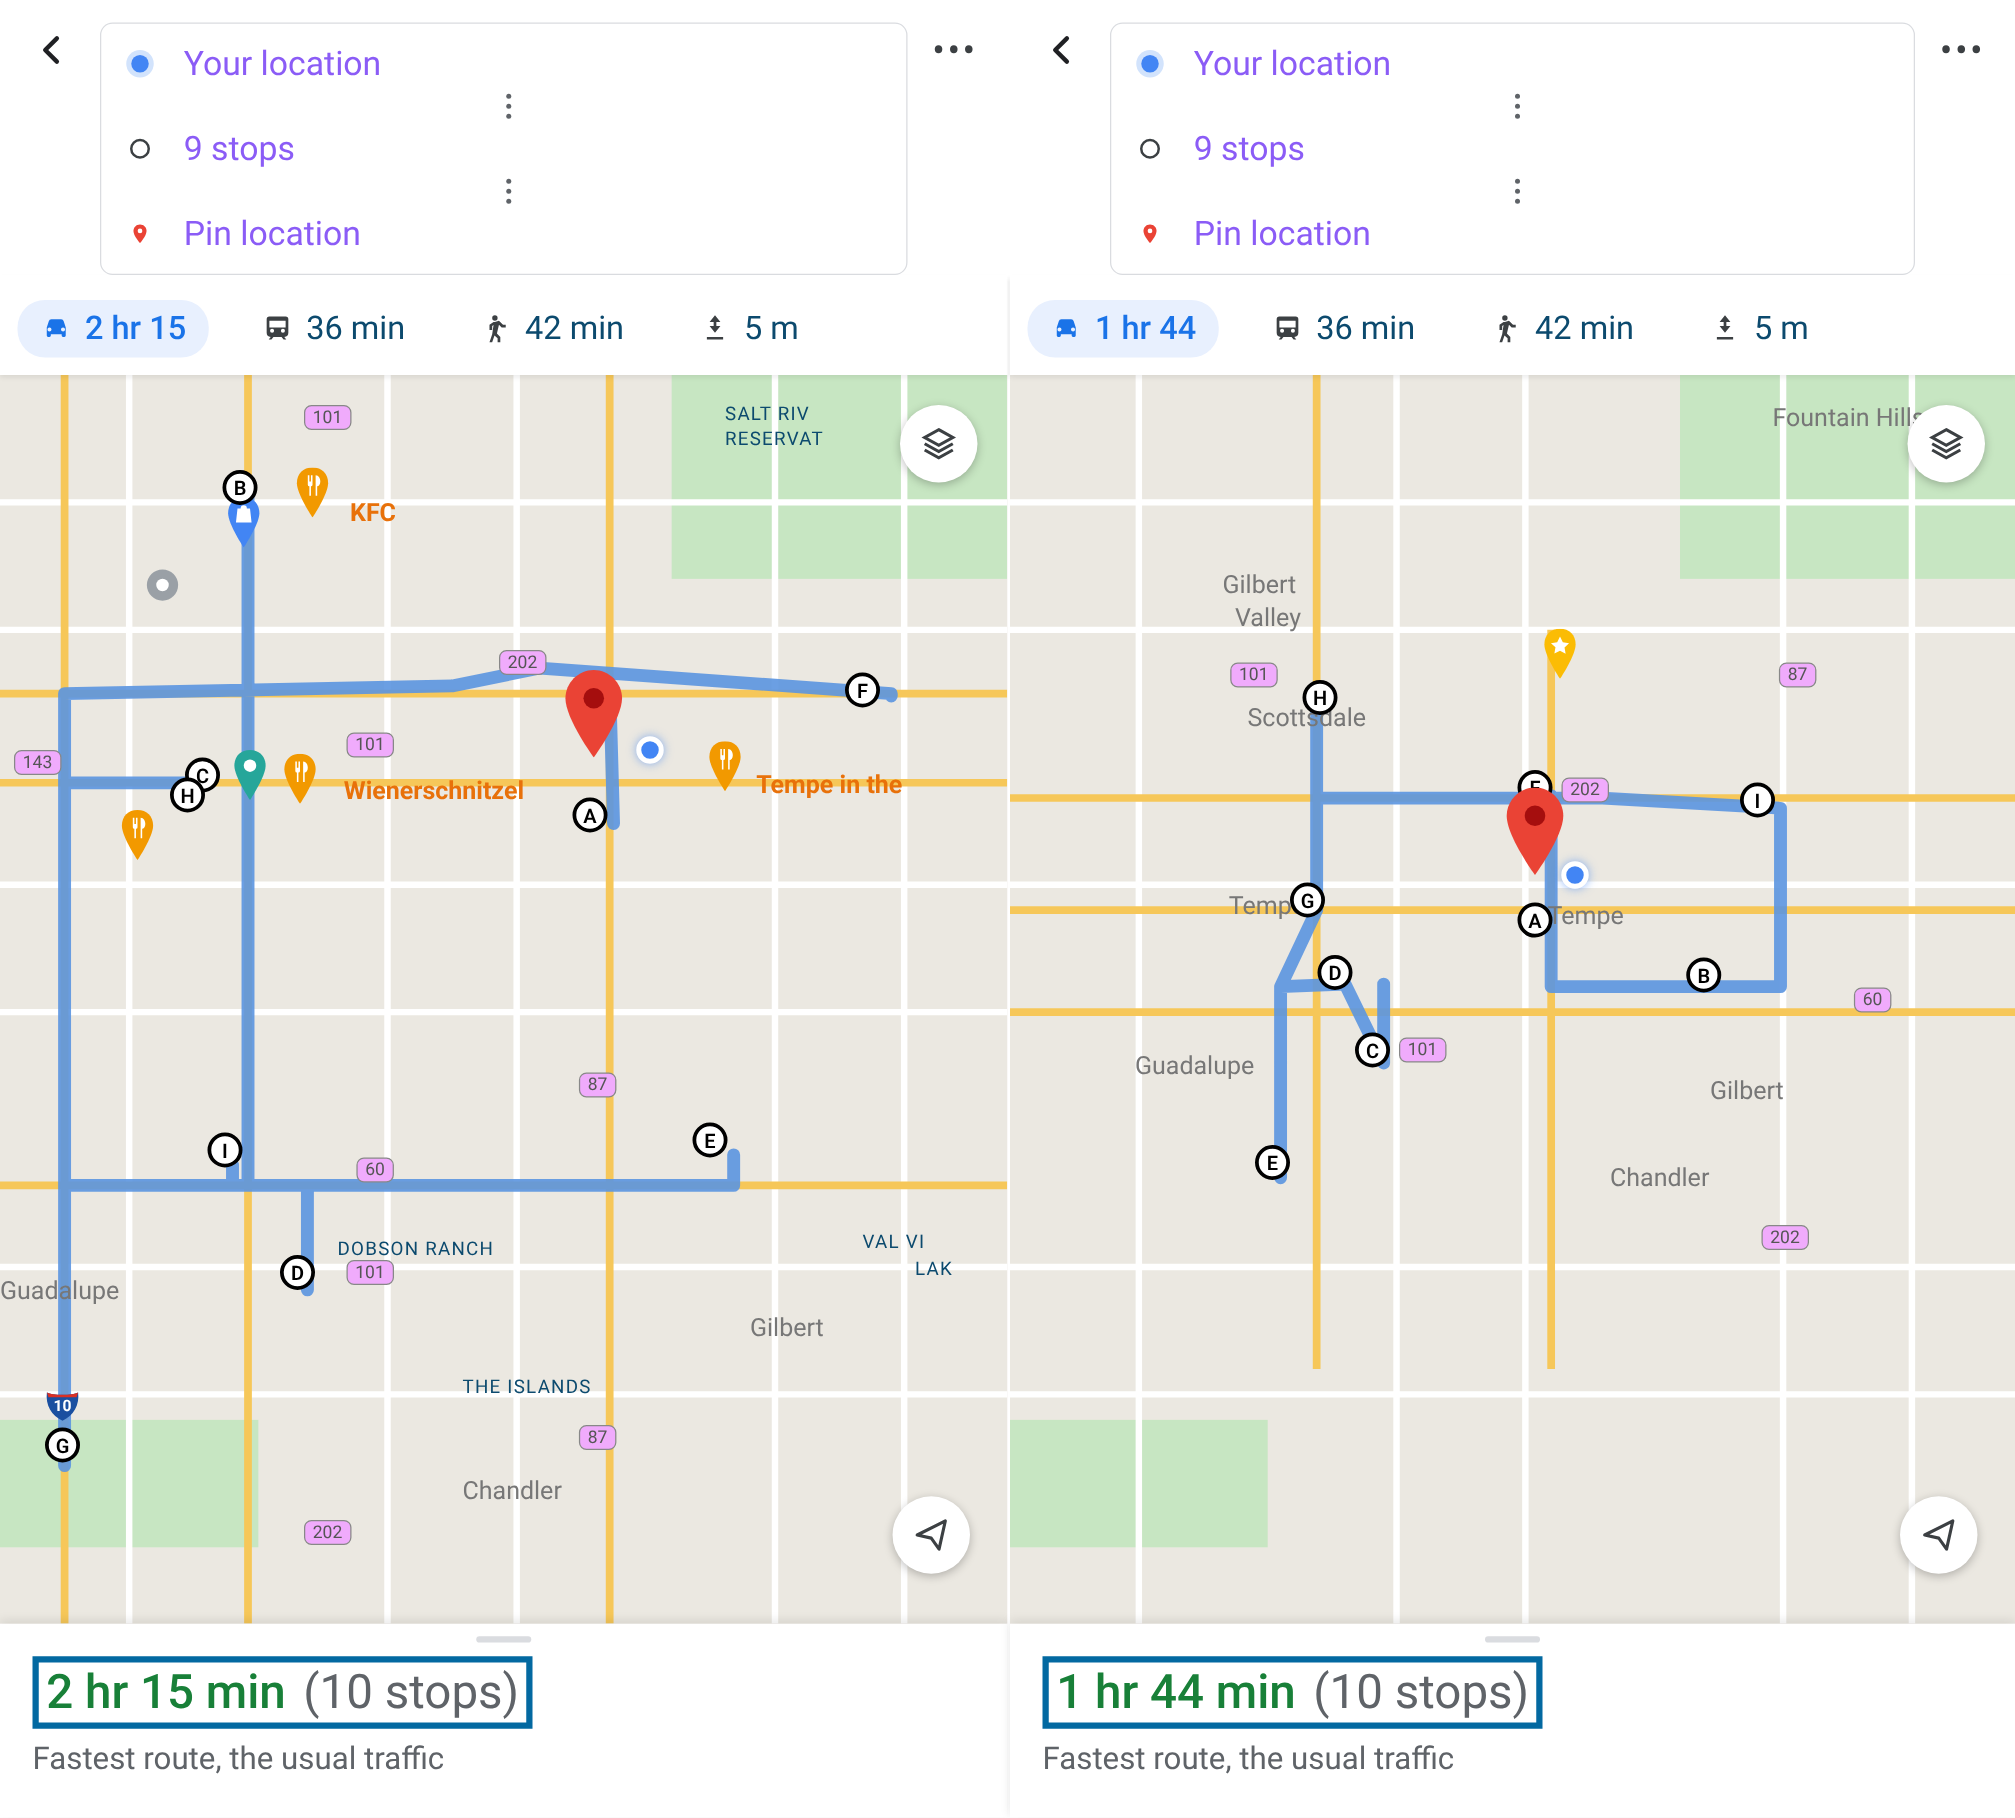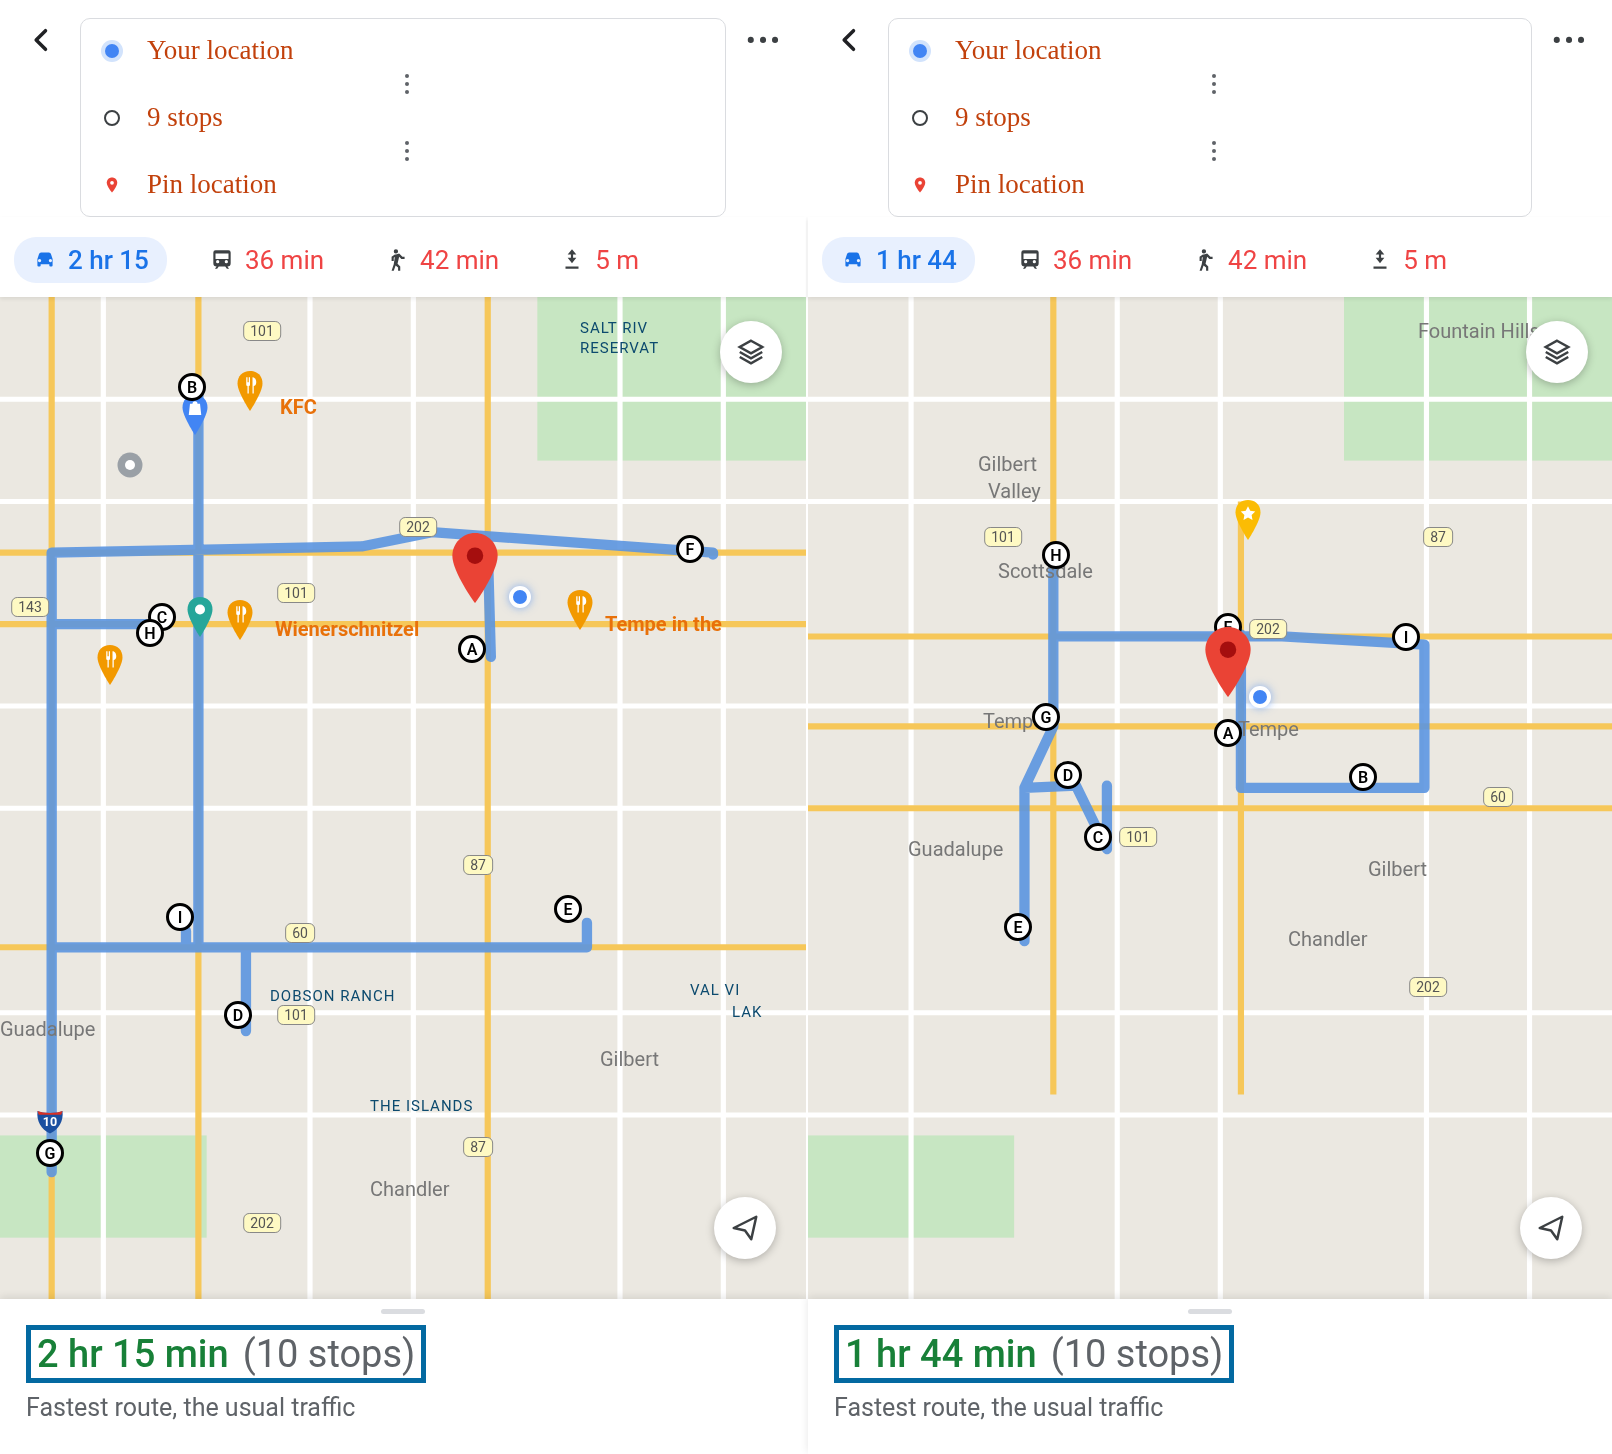--- a/index.html
+++ b/index.html
@@ -3,41 +3,41 @@
 <meta charset="utf-8">
 <style>
 * { box-sizing: border-box; margin: 0; padding: 0; }
 body { font-family: -apple-system, Roboto, Arial, sans-serif; background: #fff; width: 1612px; height: 1454px; overflow: hidden; display: flex; }
 .pane { width: 50%; height: 100%; display: flex; flex-direction: column; position: relative; }
 .pane + .pane { border-left: 2px solid #fff; }
 .header { background: #fff; padding: 18px 20px 0 20px; display: flex; align-items: flex-start; gap: 16px; }
 .back-btn { width: 44px; height: 44px; display: flex; align-items: center; justify-content: center; cursor: pointer; }
 .back-btn svg { width: 28px; height: 28px; }
 .route-card { flex: 1; border: 1px solid #dadce0; border-radius: 10px; padding: 16px 20px; display: flex; flex-direction: column; gap: 20px; }
-.route-row { display: flex; align-items: center; gap: 24px; font-size: 27px; color: #c2410c; font-family: Liberation Serif, serif; }
+.route-row { display: flex; align-items: center; gap: 24px; font-size: 27px; color: #8b5cf6; }
 .route-row .ico { width: 22px; display: flex; justify-content: center; }
 .dots-col { display: flex; flex-direction: column; align-items: center; gap: 4px; margin-left: 7px; margin-top: -12px; margin-bottom: -12px; }
 .dots-col .d { width: 4px; height: 4px; background: #5f6368; border-radius: 50%; }
 .more-btn { width: 44px; height: 44px; display: flex; align-items: center; justify-content: center; cursor: pointer; font-size: 30px; letter-spacing: 2px; color: #3c4043; }
 .mode-bar { background: #fff; padding: 20px 14px 14px 14px; display: flex; gap: 24px; box-shadow: 0 2px 4px rgba(0,0,0,0.08); position: relative; z-index: 5; align-items: center; }
-.mode-chip { display: flex; align-items: center; gap: 10px; font-size: 26px; color: #ef4444; padding: 8px 18px; border-radius: 22px; cursor: pointer; white-space: nowrap; }
+.mode-chip { display: flex; align-items: center; gap: 10px; font-size: 26px; color: #0c4a6e; padding: 8px 18px; border-radius: 22px; cursor: pointer; white-space: nowrap; }
 .mode-chip.active { background: #e8f0fe; color: #1a73e8; font-weight: 500; }
 .mode-chip .mi { width: 26px; height: 26px; display: flex; align-items: center; justify-content: center; }
 .map-area { flex: 1; position: relative; background: #ebe8e1; overflow: hidden; }
 .map-area svg.basemap { position: absolute; inset: 0; width: 100%; height: 100%; }
 .map-label { position: absolute; font-size: 20px; color: #777; font-weight: 400; white-space: nowrap; pointer-events: none; }
 .map-label.small { font-size: 15px; letter-spacing: 1px; text-transform: uppercase; color: #0c4a6e; }
 .poi-label { position: absolute; font-size: 20px; color: #e8710a; white-space: nowrap; pointer-events: none; font-weight: bold; }
 .stop-marker { position: absolute; width: 28px; height: 28px; border: 3px solid #000; background: #fff; border-radius: 50%; display: flex; align-items: center; justify-content: center; font-size: 16px; font-weight: 600; transform: translate(-50%,-50%); cursor: pointer; }
 .big-pin { position: absolute; transform: translate(-50%,-100%); }
 .big-pin svg { width: 52px; height: 70px; }
 .blue-dot { position: absolute; width: 22px; height: 22px; background: #4285f4; border: 4px solid #fff; border-radius: 50%; transform: translate(-50%,-50%); box-shadow: 0 0 8px rgba(66,133,244,0.6); }
 .poi-pin { position: absolute; transform: translate(-50%,-50%); }
 .poi-pin svg { width: 30px; height: 40px; }
-.shield { position: absolute; background: #fef9c3; border: 1.5px solid #888; border-radius: 6px; padding: 1px 6px; font-size: 14px; color: #555; transform: translate(-50%,-50%); pointer-events: none; }
+.shield { position: absolute; background: #f0abfc; border: 1.5px solid #888; border-radius: 6px; padding: 1px 6px; font-size: 14px; color: #555; transform: translate(-50%,-50%); pointer-events: none; }
 .interstate { position: absolute; transform: translate(-50%,-50%); }
 .interstate svg { width: 30px; height: 30px; }
 .float-btn { position: absolute; width: 62px; height: 62px; background: #fff; border-radius: 50%; box-shadow: 0 2px 8px rgba(0,0,0,0.25); display: flex; align-items: center; justify-content: center; cursor: pointer; }
 .float-btn svg { width: 30px; height: 30px; }
 .layers-btn { top: 24px; right: 24px; }
 .recenter-btn { bottom: 40px; right: 30px; }
 .bottom-sheet { background: #fff; padding: 26px 26px 32px 26px; box-shadow: 0 -2px 8px rgba(0,0,0,0.1); position: relative; }
 .handle { position: absolute; top: 10px; left: 50%; transform: translateX(-50%); width: 44px; height: 5px; background: #dadce0; border-radius: 3px; }
 .time-row { display: inline-flex; align-items: baseline; gap: 14px; font-size: 38px; padding: 2px 6px; }
 .time-row .dur { color: #188038; font-weight: 500; }

